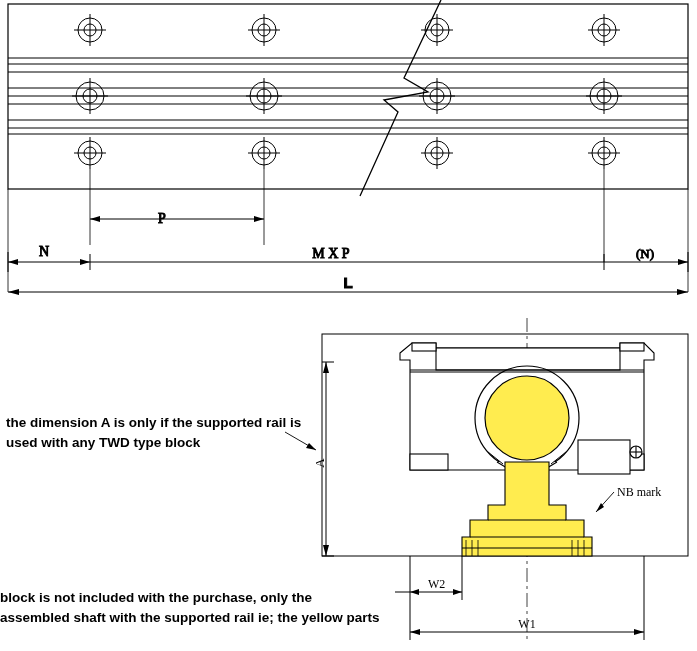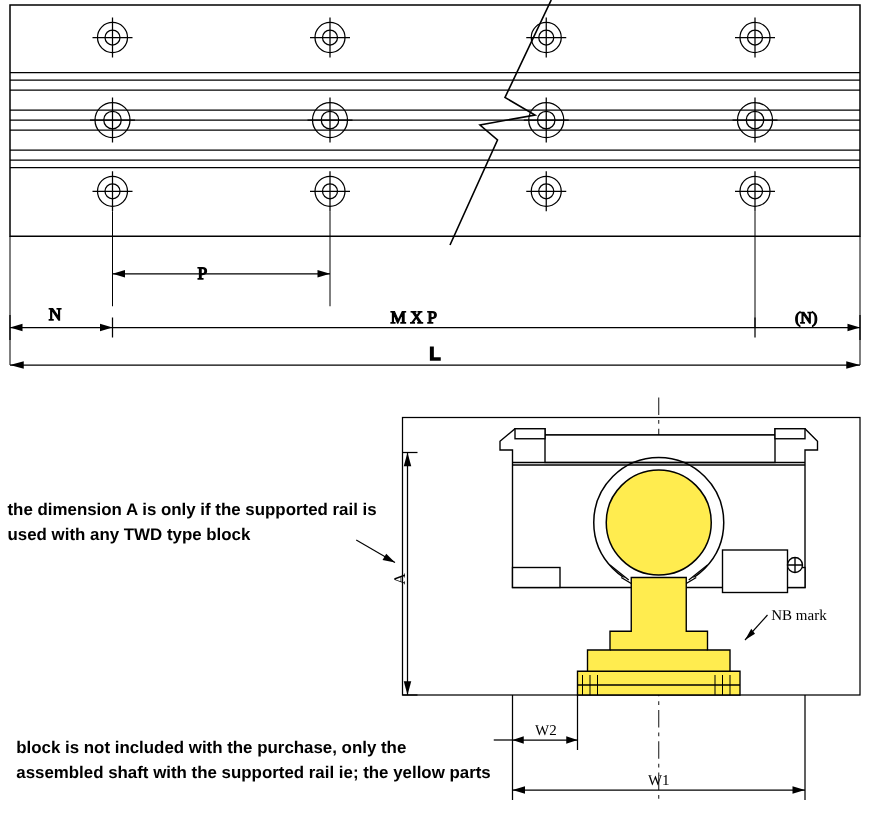--- a/index.html
+++ b/index.html
@@ -1,22 +1,22 @@
 <!DOCTYPE html>
 <html><head>
 <meta charset="utf-8">
 <style>
   html,body{margin:0;padding:0;background:#ffffff;}
   body{width:697px;height:651px;position:relative;overflow:hidden;
        font-family:"Liberation Sans",sans-serif;color:#000;}
   .stage{position:absolute;left:0;top:0;width:697px;height:651px;}
   svg{display:block;}
   .note{position:absolute;font-weight:bold;font-size:13.5px;line-height:20px;color:#000;}
-  #note-a{left:6px;top:398px;width:300px;}
-  #note-b{left:13px;top:588px;width:380px;}
+  #note-a{left:6px;top:413px;width:300px;}
+  #note-b{left:0px;top:588px;width:380px;}
   .lbl{font-family:"Liberation Serif",serif;}
 </style>
 </head>
 <body>
 
 <div class="stage">
 <svg width="697" height="651" viewBox="0 0 697 651">
 
   <g fill="none" stroke="#000" stroke-width="1">
 

